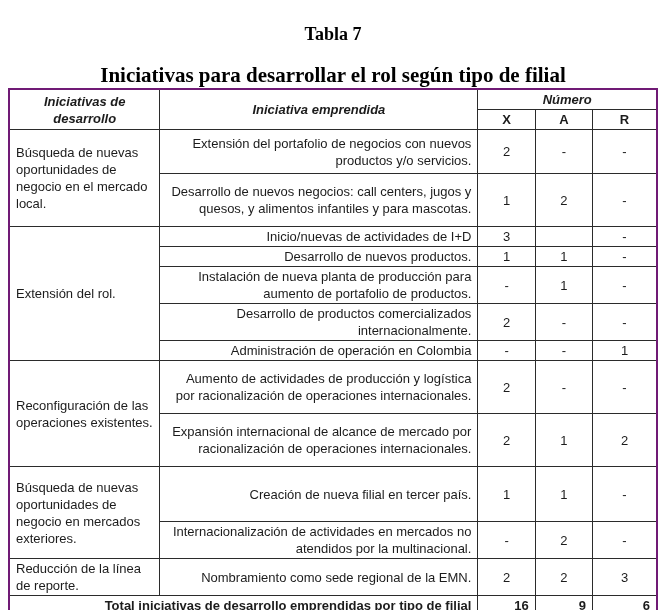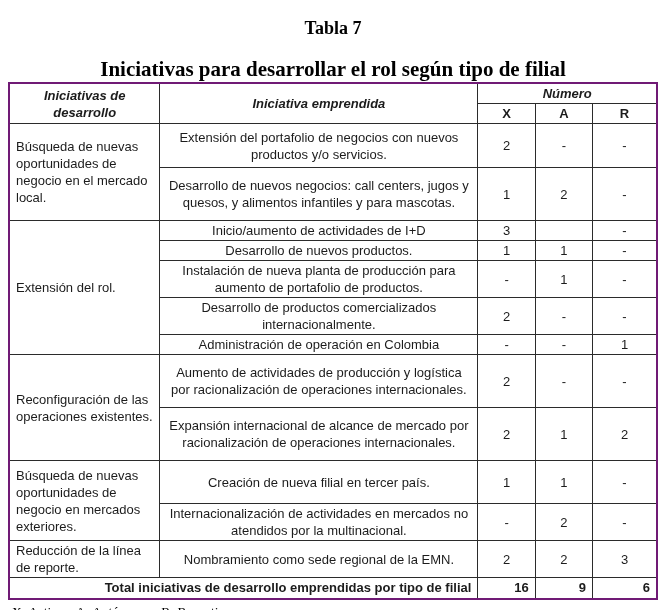--- a/index.html
+++ b/index.html
@@ -12,22 +12,23 @@
     height: 610px;
     font-family: "Liberation Sans", sans-serif;
     color: #1c1c1c;
     overflow: hidden;
   }
   .doc-title {
     font-family: "Liberation Serif", serif;
     font-weight: bold;
     text-align: center;
     font-size: 18px;
-    padding-top: 18px;
+    padding-top: 0;
     color: #000;
+    margin-top: 24px;
   }
   .doc-subtitle {
     font-family: "Liberation Serif", serif;
     font-weight: bold;
     text-align: center;
     font-size: 21px;
     padding-top: 18px;
     color: #000;
   }
   table.main {
@@ -54,21 +55,21 @@
     font-weight: bold;
     font-style: normal;
     text-align: center;
   }
   td.group {
     text-align: left;
     padding-left: 8px;
     padding-right: 4px;
   }
   td.initiative {
-    text-align: center;
+    text-align: right;
   }
   td.num {
     text-align: center;
   }
   td.total-label {
     font-weight: bold;
     text-align: right;
     padding-left: 6px;
   }
   td.total-num {
@@ -120,21 +121,21 @@
     </tr>
     <tr style="height:53px">
       <td class="initiative">Desarrollo de nuevos negocios: call centers, jugos y quesos, y alimentos infantiles y para mascotas.</td>
       <td class="num">1</td>
       <td class="num">2</td>
       <td class="num">-</td>
     </tr>
 
     <tr style="height:18px">
       <td class="group" rowspan="5">Extensión del rol.</td>
-      <td class="initiative">Inicio/aumento de actividades de I+D</td>
+      <td class="initiative">Inicio/nuevas de actividades de I+D</td>
       <td class="num">3</td>
       <td class="num"></td>
       <td class="num">-</td>
     </tr>
     <tr style="height:18px">
       <td class="initiative">Desarrollo de nuevos productos.</td>
       <td class="num">1</td>
       <td class="num">1</td>
       <td class="num">-</td>
     </tr>
@@ -164,21 +165,21 @@
       <td class="num">-</td>
       <td class="num">-</td>
     </tr>
     <tr style="height:53px">
       <td class="initiative">Expansión internacional de alcance de mercado por racionalización de operaciones internacionales.</td>
       <td class="num">2</td>
       <td class="num">1</td>
       <td class="num">2</td>
     </tr>
 
-    <tr style="height:43px">
+    <tr style="height:55px">
       <td class="group" rowspan="2">Búsqueda de nuevas oportunidades de negocio en mercados exteriores.</td>
       <td class="initiative">Creación de nueva filial en tercer país.</td>
       <td class="num">1</td>
       <td class="num">1</td>
       <td class="num">-</td>
     </tr>
     <tr style="height:35px">
       <td class="initiative">Internacionalización de actividades en mercados no atendidos por la multinacional.</td>
       <td class="num">-</td>
       <td class="num">2</td>

